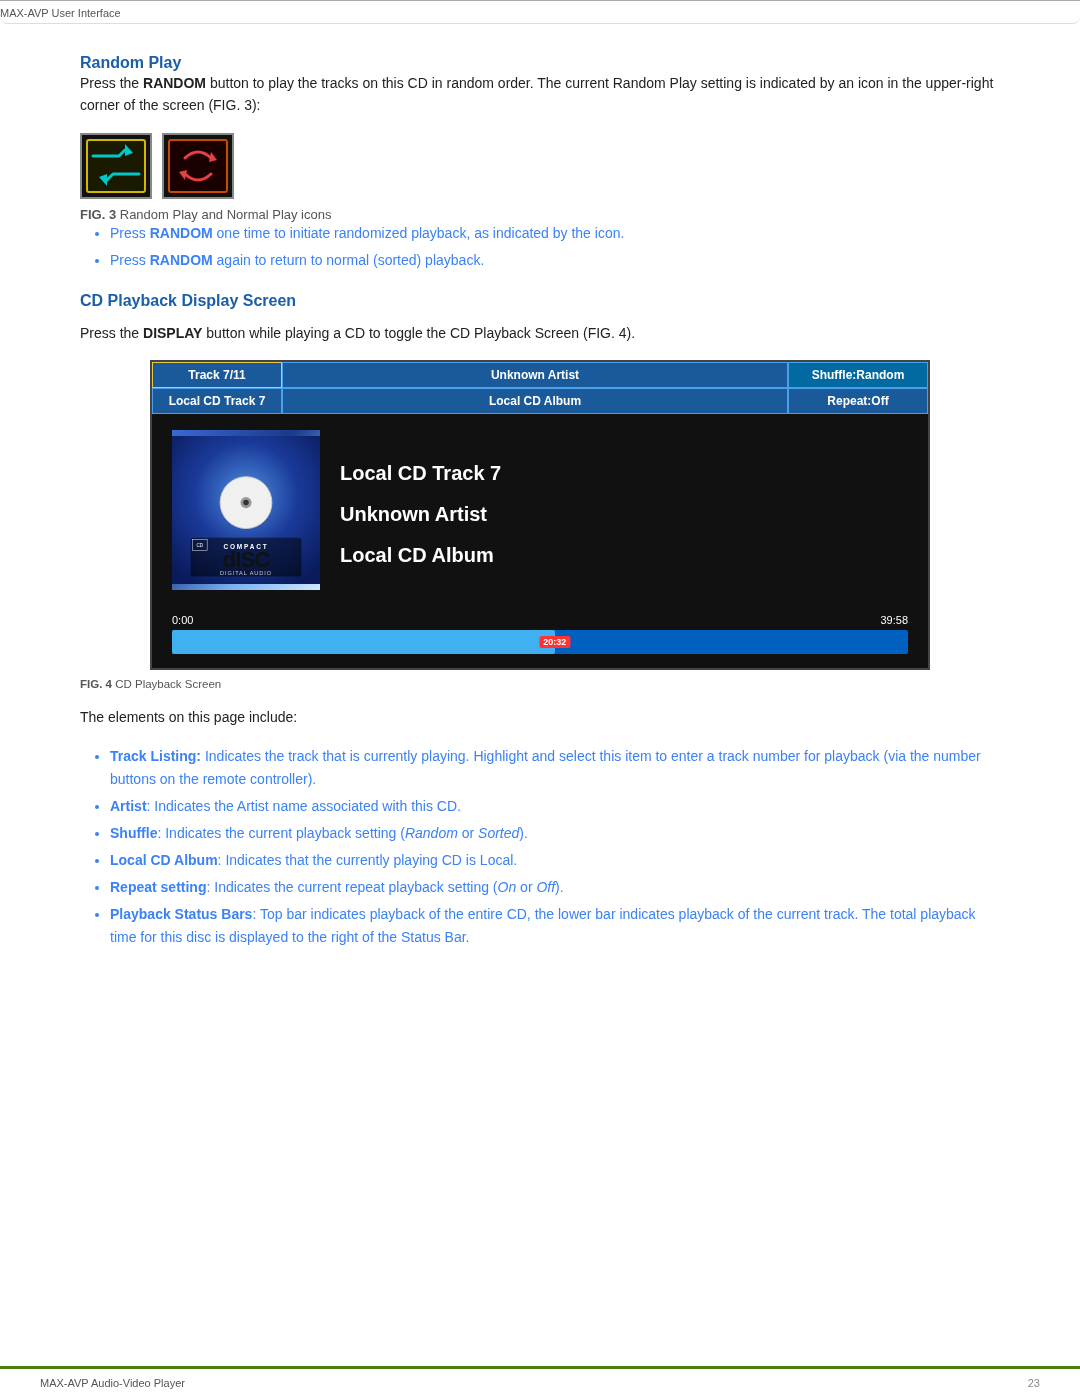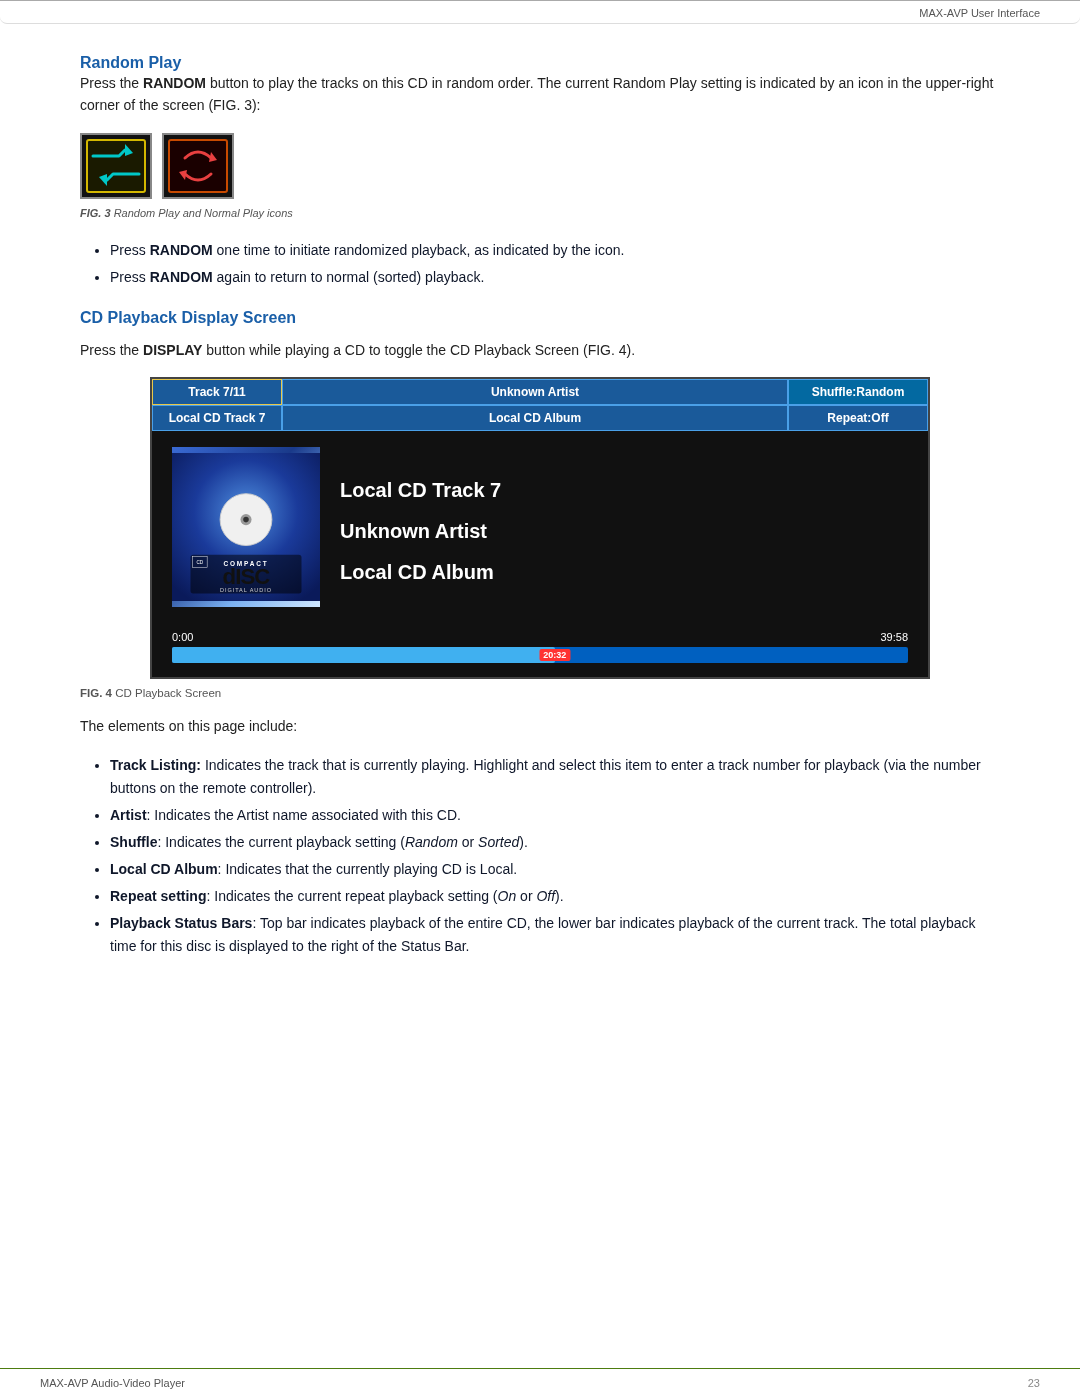--- a/index.html
+++ b/index.html
@@ -12,21 +12,20 @@
       min-height: 1397px;
       position: relative;
     }
 
     .top-rule {
       border-top: 1px solid #aaa;
       margin: 0;
     }
 
     .header-bar {
-      text-align: right;
       padding: 6px 40px 4px 0;
       font-size: 11px;
       color: #555;
       border-bottom: 1px solid #ddd;
       border-radius: 7px;
     }
 
     .main-content {
       padding: 30px 80px 60px 80px;
     }
@@ -70,38 +69,36 @@
       border-color: #888;
     }
 
     
     .icon-normal {
       background: #111;
       border-color: #888;
     }
 
     .fig-caption {
-      font-size: 11px;
+      font-size: 13px;
       color: #555;
-      margin-bottom: 20px;
-      font-style: italic;
     }
     .fig-caption strong {
       font-weight: bold;
     }
 
     .bullet-list {
       margin: 0 0 20px 30px;
       list-style: disc;
     }
     .bullet-list li {
       font-size: 14px;
       line-height: 1.65;
       margin-bottom: 4px;
-      color: #0f172a;
+      color: #3b82f6;
     }
     .bullet-list li strong {
       font-weight: bold;
     }
 
     
     .cd-section-title {
       color: #1a5fa8;
       font-size: 16px;
       font-weight: bold;
@@ -215,21 +212,21 @@
     .pb-time-row {
       display: flex;
       justify-content: space-between;
       color: #fff;
       font-size: 11px;
       margin-bottom: 4px;
       gap: 16px;
     }
 
     .pb-bar-outer {
-      height: 16px;
+      height: 24px;
       background: #0060c0;
       border-radius: 2px;
       position: relative;
     }
     .pb-bar-fill {
       height: 100%;
       background: #40b0f0;
       border-radius: 2px;
       width: 52%;
     }
@@ -244,21 +241,21 @@
       font-weight: bold;
       padding: 1px 4px;
       border-radius: 2px;
     }
 
     .footer-bar {
       position: absolute;
       bottom: 0;
       left: 0;
       right: 0;
-      border-top: 1px solid #4d7c0f;
+      border-top: 3px solid #4d7c0f;
       display: flex;
       justify-content: space-between;
       align-items: center;
       padding: 8px 40px;
     }
 
     .footer-left {
       font-size: 11px;
       color: #555;
     }

